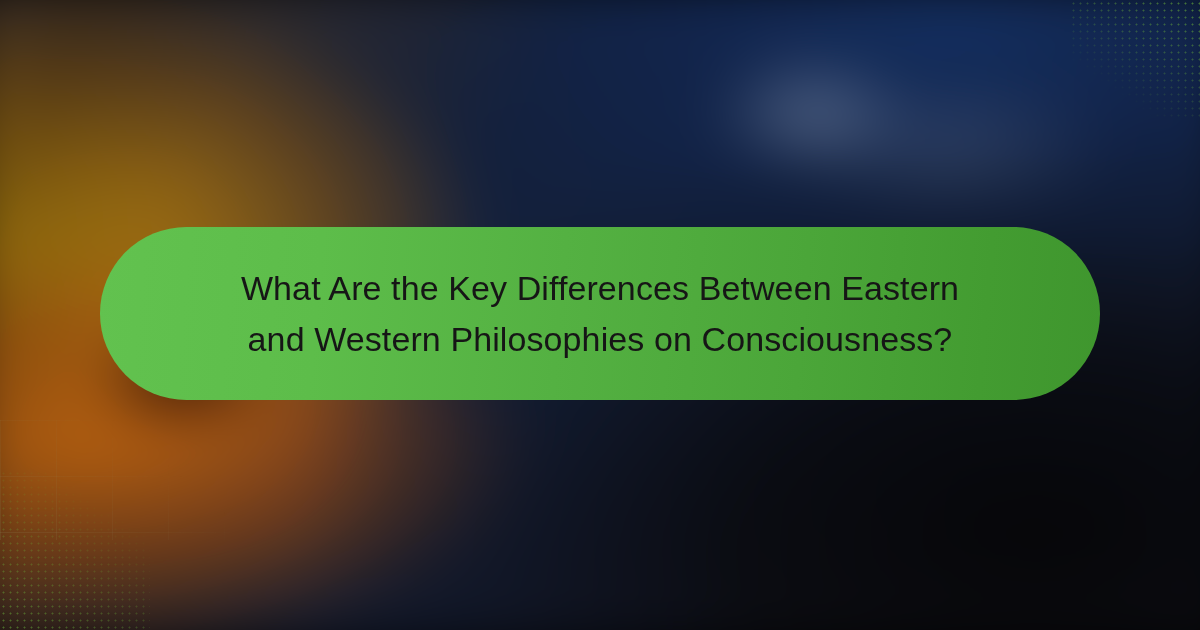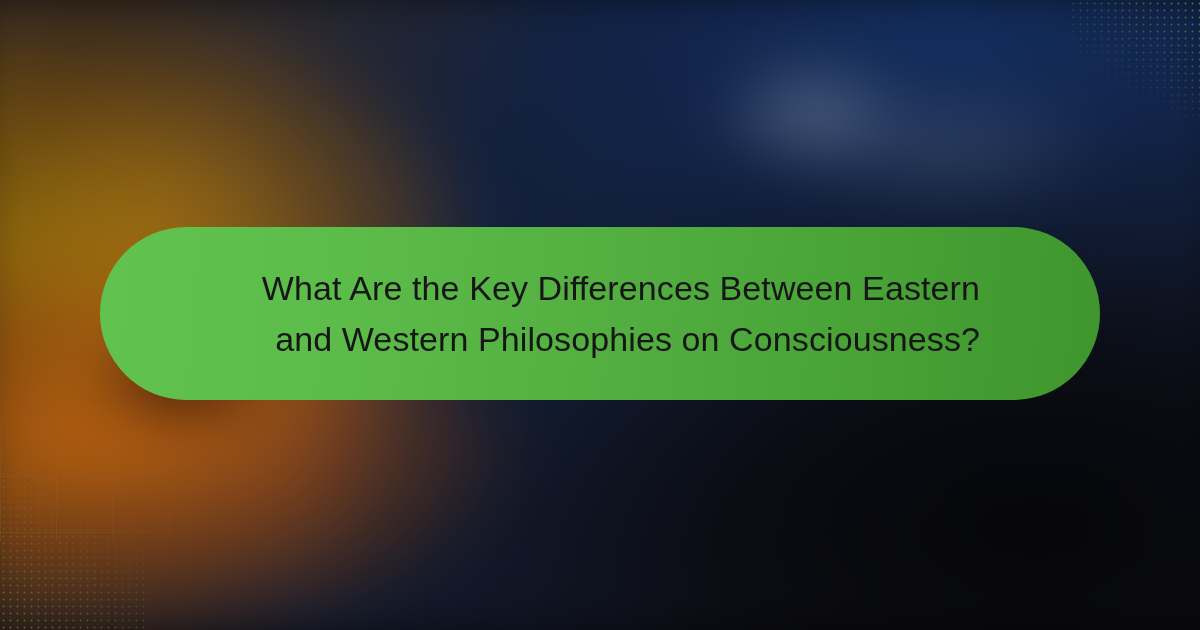--- a/index.html
+++ b/index.html
@@ -186,21 +186,21 @@
   }
 
   #banner-title {
     margin: 12px;
     color: #161616;
     font-family: "Liberation Sans", sans-serif;
     font-size: 34px;
     font-weight: 400;
     line-height: 1.50;
     letter-spacing: 0.1px;
-    text-align: right;
+    text-align: center;
     max-width: 760px;
   }
 </style>
 </head>
 <body>
 
 <div id="card">
 
   <div id="photo">
     <div class="bg-layer bg-base"></div>

